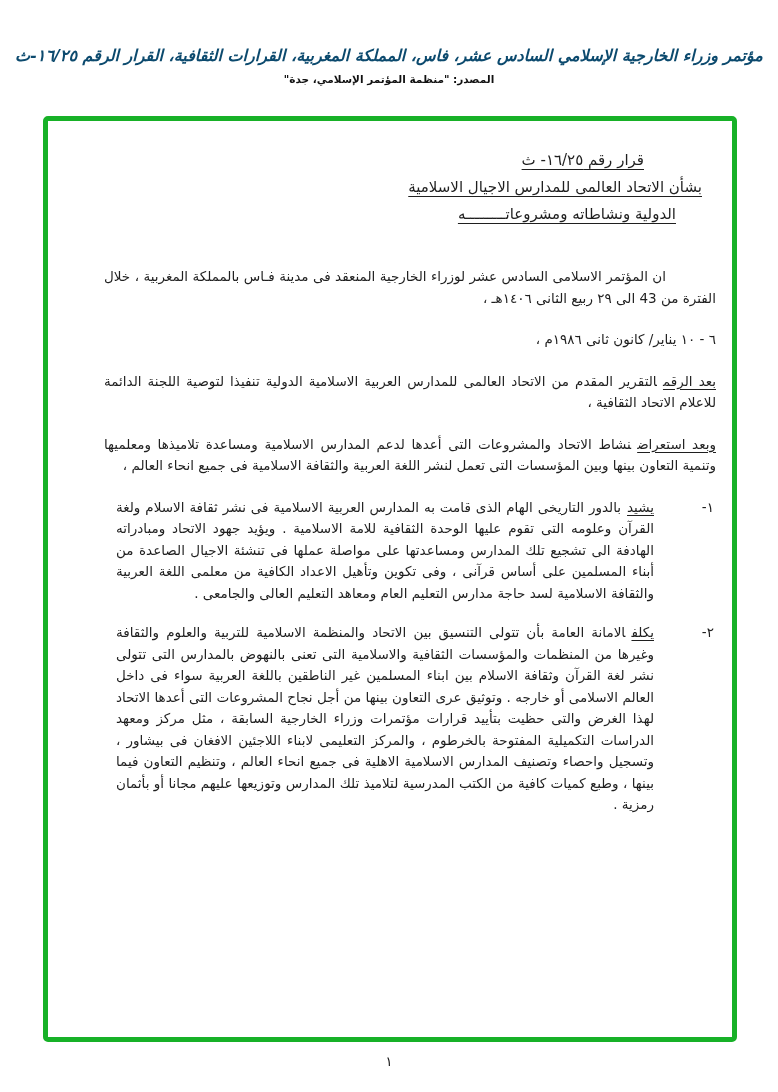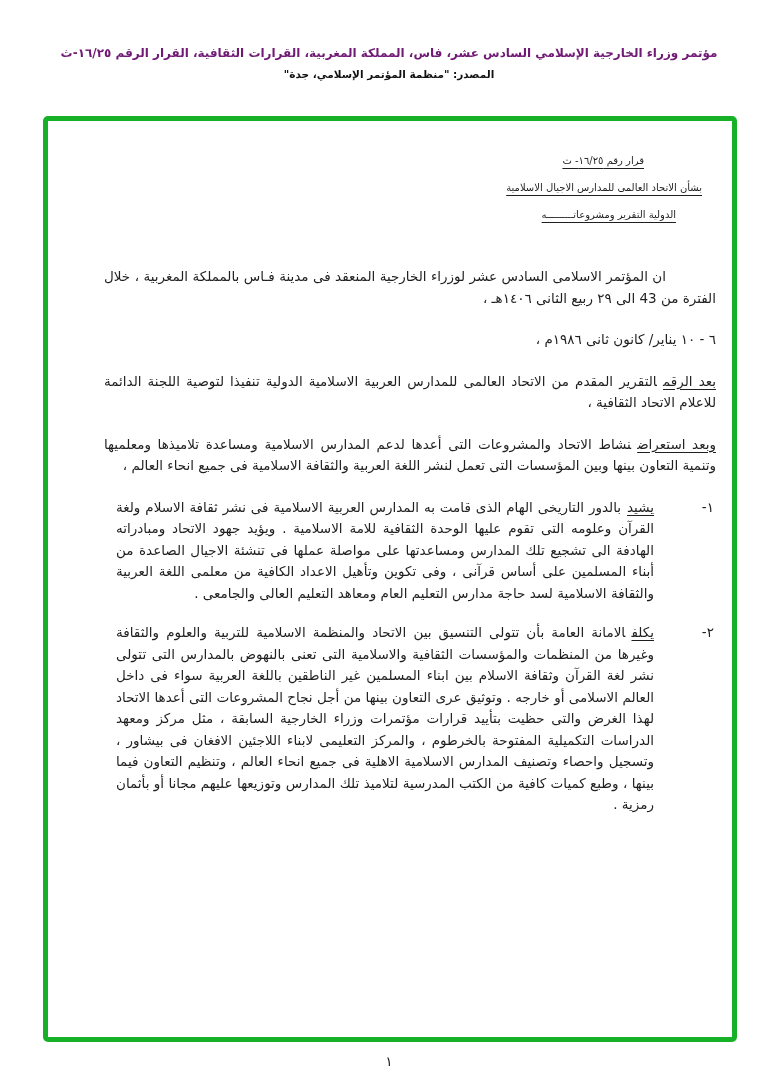--- a/index.html
+++ b/index.html
@@ -8,21 +8,21 @@
     background:#ffffff;
     font-family:"DejaVu Sans", sans-serif;
     color:#1f1f1f;
   }
   
   .page-header{
     position:absolute;top:46px;left:0;width:778px;
     text-align:center;direction:rtl;
   }
   .page-header .cite{
-    font-size:12px;font-weight:bold;letter-spacing:0;color:#701a75;
+    font-size:16px;font-weight:bold;letter-spacing:0;color:#0c4a6e;font-style:italic;
   }
   .page-header .source{
     margin-top:8px;font-size:10.5px;font-weight:bold;color:#111;
   }
   
   .doc-frame{
     position:absolute;left:43px;top:116px;width:694px;height:926px;
     box-sizing:border-box;
     border:5px solid #17b127;border-radius:5px;
     background:#ffffff;
@@ -30,21 +30,21 @@
   .doc-content{
     direction:rtl;
     padding:26px 16px 0 36px;
     font-size:13.5px;line-height:21.5px;
     text-align:justify;
     color:#1f1f1f;
   }
   
   .doc-title{
     text-align:right;
-    font-size:10px;line-height:27px;
+    font-size:15px;line-height:27px;
     margin-bottom:38px;
     padding-right:14px;
   }
   .doc-title .t1{padding-right:58px;}
   .doc-title .t3{padding-right:26px;}
   .u{text-decoration:underline;text-underline-offset:4px;}
   
   .para{margin-bottom:20px;padding-left:20px;}
   .para.first{ text-indent:50px; }
   .lead{ text-decoration:underline;text-underline-offset:3px;margin-left:6px; }
@@ -69,21 +69,21 @@
   <div class="cite">مؤتمر وزراء الخارجية الإسلامي السادس عشر، فاس، المملكة المغربية، القرارات الثقافية، القرار الرقم ١٦/٢٥-ث</div>
   <div class="source">المصدر: "منظمة المؤتمر الإسلامي، جدة"</div>
 </div>
 
 <div class="doc-frame">
   <div class="doc-content">
 
     <div class="doc-title">
       <div class="t1"><span class="u">قرار رقم ١٦/٢٥- ث</span></div>
       <div class="t2"><span class="u">بشأن الاتحاد العالمى للمدارس الاجيال الاسلامية</span></div>
-      <div class="t3"><span class="u">الدولية التقرير ومشروعاتـــــــــه</span></div>
+      <div class="t3"><span class="u">الدولية ونشاطاته ومشروعاتـــــــــه</span></div>
     </div>
 
     <div class="para first">
       <span>ان المؤتمر الاسلامى السادس عشر لوزراء الخارجية المنعقد فى مدينة فـاس بالمملكة المغربية ، خلال الفترة من 43 الى ٢٩ ربيع الثانى ١٤٠٦هـ ،</span>
     </div>
     <div class="date-line">٦ - ١٠ يناير/ كانون ثانى ١٩٨٦م ،</div>
 
     <div class="para">
       <span class="lead">بعد الرقم</span><span>التقرير المقدم من الاتحاد العالمى للمدارس العربية الاسلامية الدولية تنفيذا لتوصية اللجنة الدائمة للاعلام الاتحاد الثقافية ،</span>
     </div>

